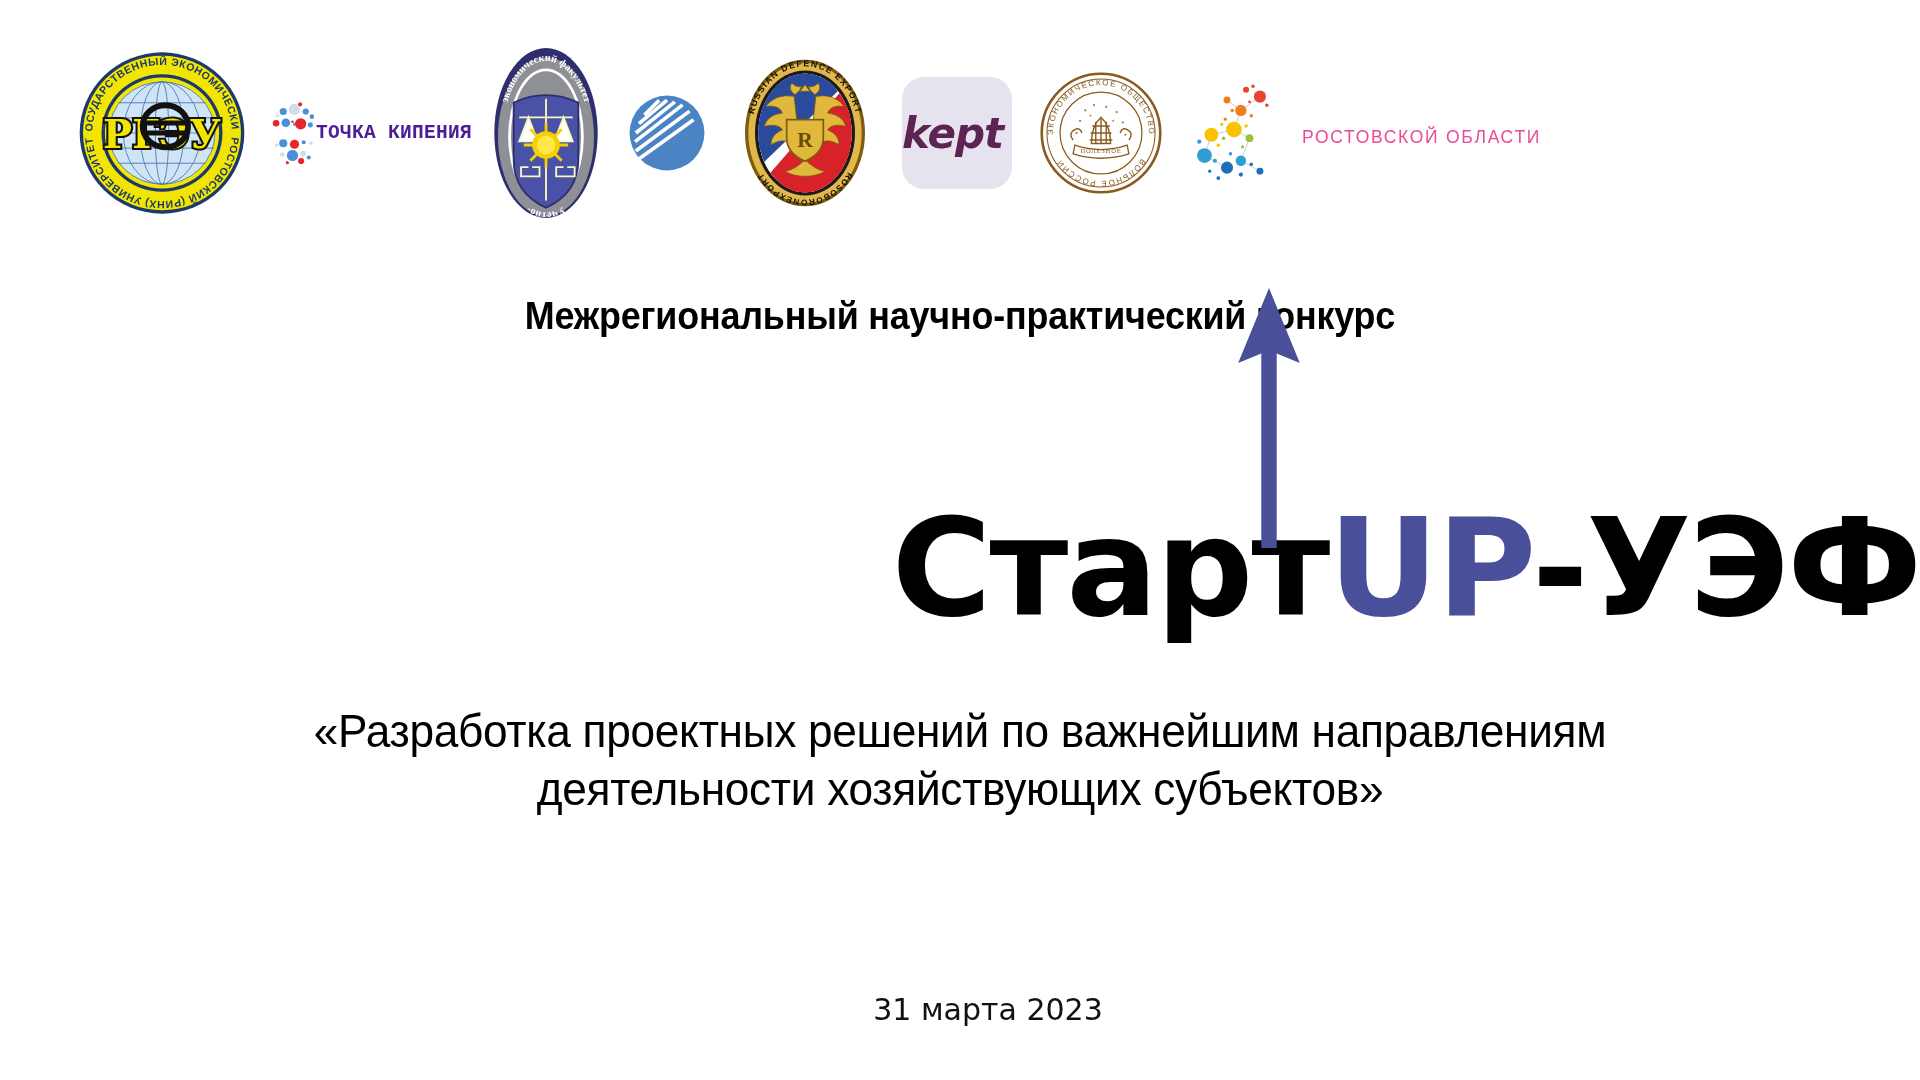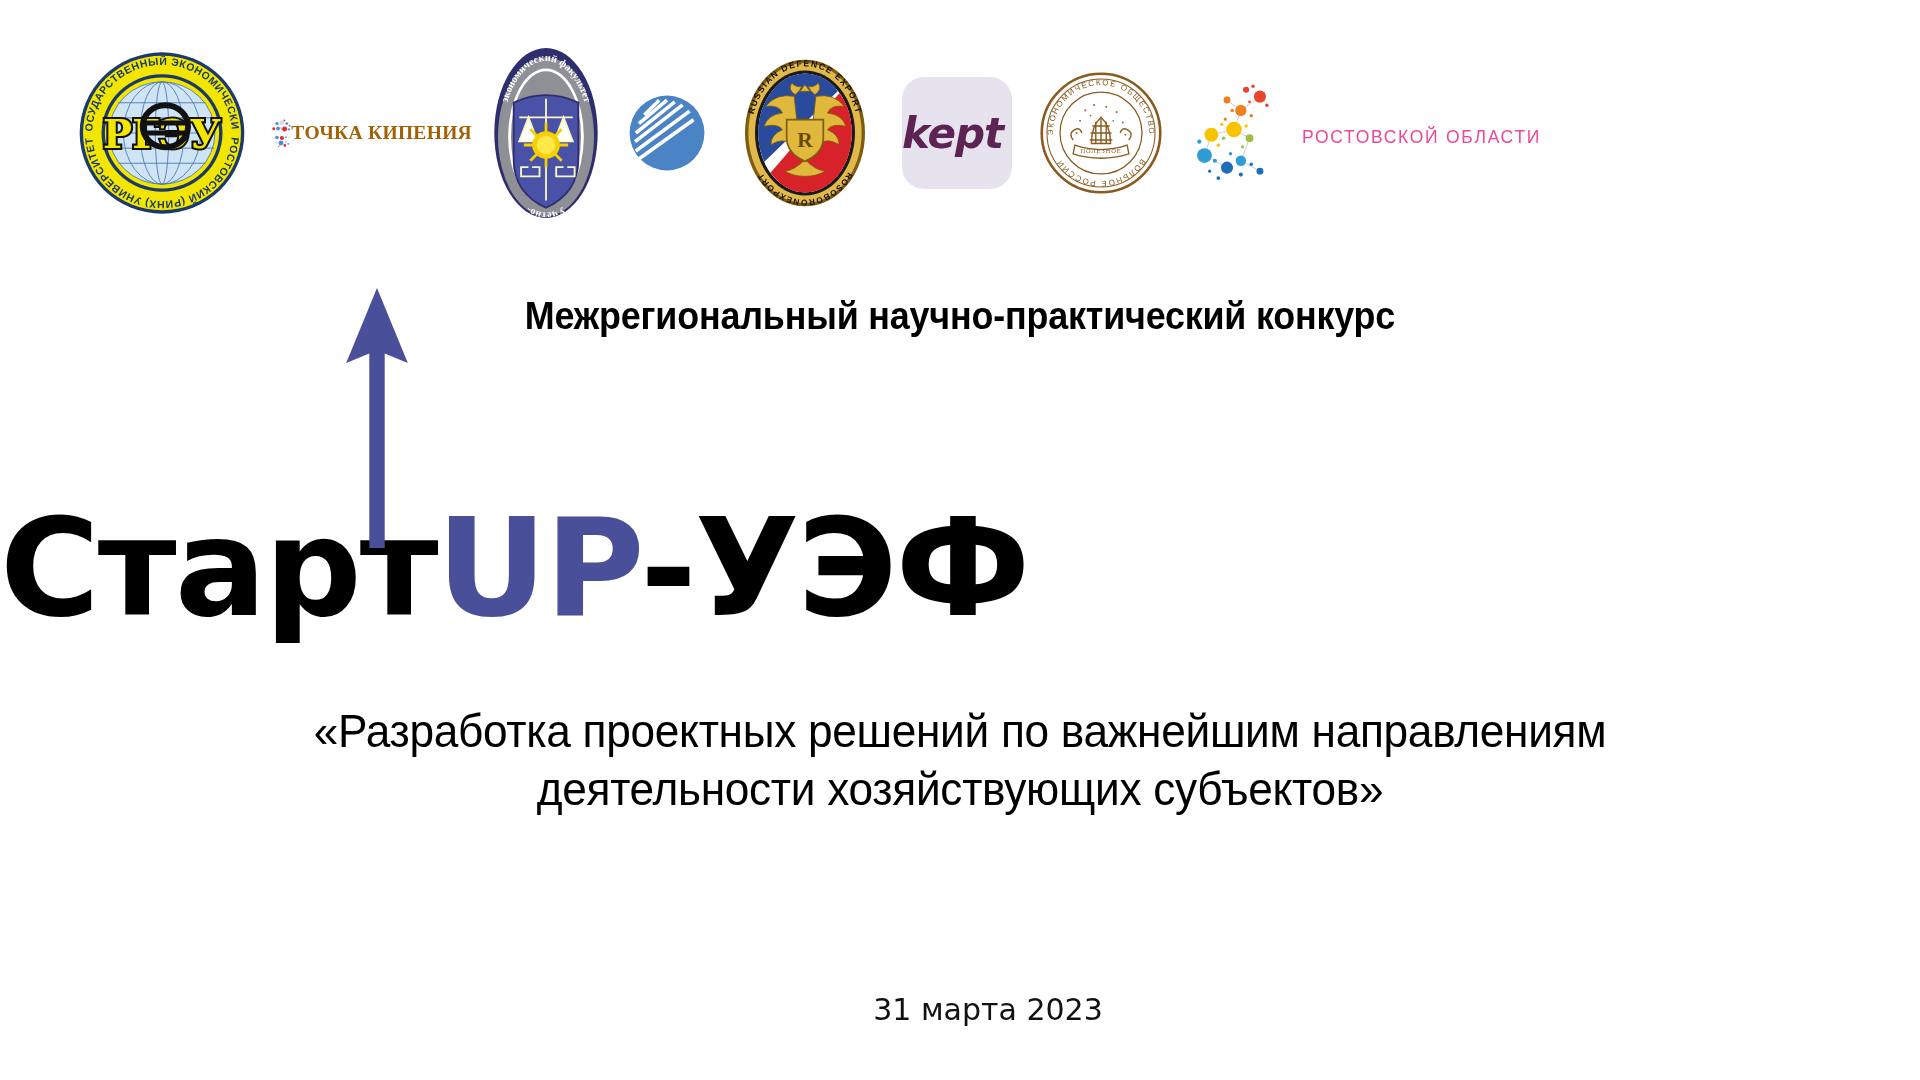--- a/index.html
+++ b/index.html
@@ -36,26 +36,26 @@
     justify-content: center;
     height: 170px;
     flex: 0 0 auto;
   }
 
   
   .rgeu { width: 168px; height: 168px; }
   
   .tk { width: 200px; height: 140px; margin-left: 26px; display:flex; align-items:center; }
   .tk-text {
-    font-family: Liberation Serif, serif;
+    font-family: Liberation Mono, monospace;
     font-weight: bold;
     font-size: 19.5px;
     letter-spacing: 0.3px;
     white-space: nowrap;
-    color: #a16207;
+    color: #4c1d95;
   }
   .uef-seal { width: 120px; height: 176px; margin-left: 14px; }
 
   .td { margin-left: 22px; display: flex; align-items: center; gap: 16px; }
   .td-mark { width: 78px; height: 78px; }
   .td-text {
     font-family: "Liberation Serif", serif;
     font-size: 38px;
     line-height: 1.06;
     color: #1a1a1a;
@@ -107,21 +107,21 @@
     font-size: 39px;
     letter-spacing: -0.2px;
     transform: scaleX(0.92);
     color: #000;
   }
 
   .wordmark {
     position: absolute;
     top: 500px;
     left: 0; width: 1920px;
-    text-align: left;
+    text-align: right;
     font-family: "DejaVu Sans", sans-serif;
     font-weight: bold;
     font-size: 136px;
     line-height: 1;
     letter-spacing: -2px;
     white-space: nowrap;
   }
   .wm-inner { position: relative; display: inline-block; }
   .wm-black { color: #000; }
   .wm-purple { color: #4a4f9a; }

